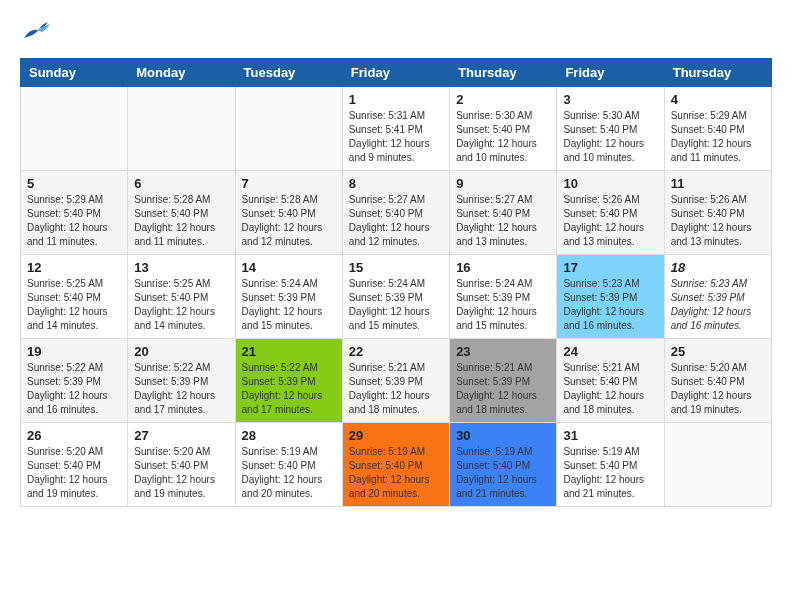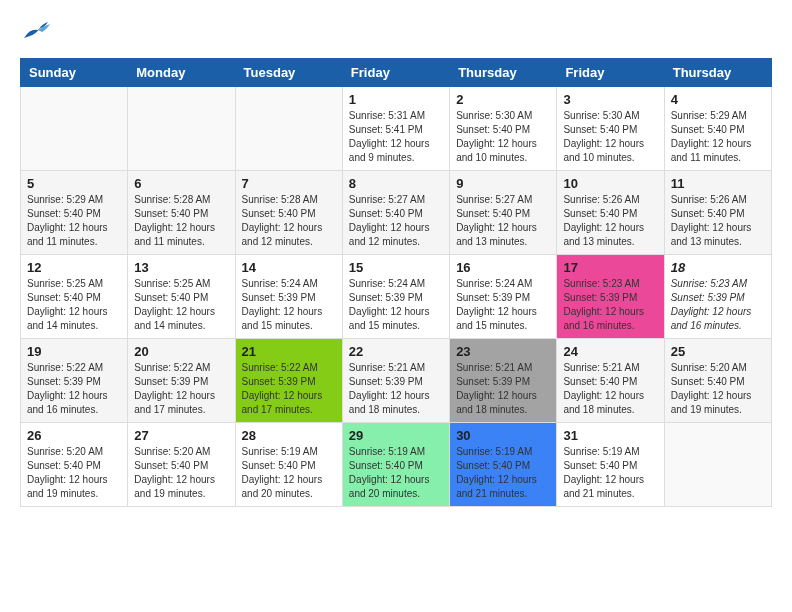--- a/index.html
+++ b/index.html
@@ -245,21 +245,21 @@
 Daylight: 12 hours
 and 15 minutes.</div>
         </td>
         <td style="background: rgb(255, 255, 255);">
           <span class="day-num">16</span>
           <div class="day-info" style="white-space: pre-line;">Sunrise: 5:24 AM
 Sunset: 5:39 PM
 Daylight: 12 hours
 and 15 minutes.</div>
         </td>
-        <td style="background: #ec4899;">
+        <td style="background: #7dd3fc;">
           <span class="day-num">17</span>
           <div class="day-info" style="white-space: pre-line;">Sunrise: 5:23 AM
 Sunset: 5:39 PM
 Daylight: 12 hours
 and 16 minutes.</div>
         </td>
         <td style="background: rgb(255, 255, 255); font-style: italic;">
           <span class="day-num">18</span>
           <div class="day-info" style="white-space: pre-line;">Sunrise: 5:23 AM
 Sunset: 5:39 PM
@@ -333,21 +333,21 @@
 Daylight: 12 hours
 and 19 minutes.</div>
         </td>
         <td style="background: rgb(255, 255, 255);">
           <span class="day-num">28</span>
           <div class="day-info" style="white-space: pre-line;">Sunrise: 5:19 AM
 Sunset: 5:40 PM
 Daylight: 12 hours
 and 20 minutes.</div>
         </td>
-        <td style="background: #86efac; margin-left: 16px;">
+        <td style="background: #f97316; margin-left: 16px;">
           <span class="day-num">29</span>
           <div class="day-info" style="white-space: pre-line;">Sunrise: 5:19 AM
 Sunset: 5:40 PM
 Daylight: 12 hours
 and 20 minutes.</div>
         </td>
         <td style="background: #3b82f6;">
           <span class="day-num">30</span>
           <div class="day-info" style="white-space: pre-line;">Sunrise: 5:19 AM
 Sunset: 5:40 PM

